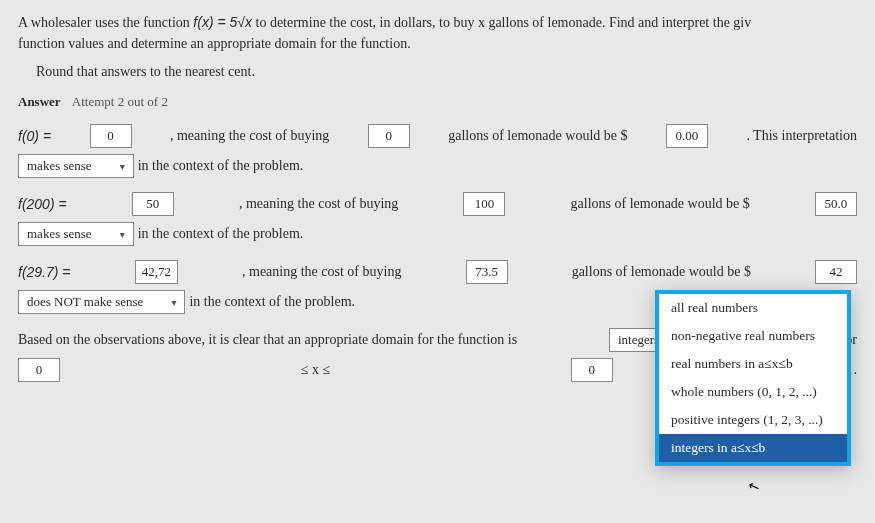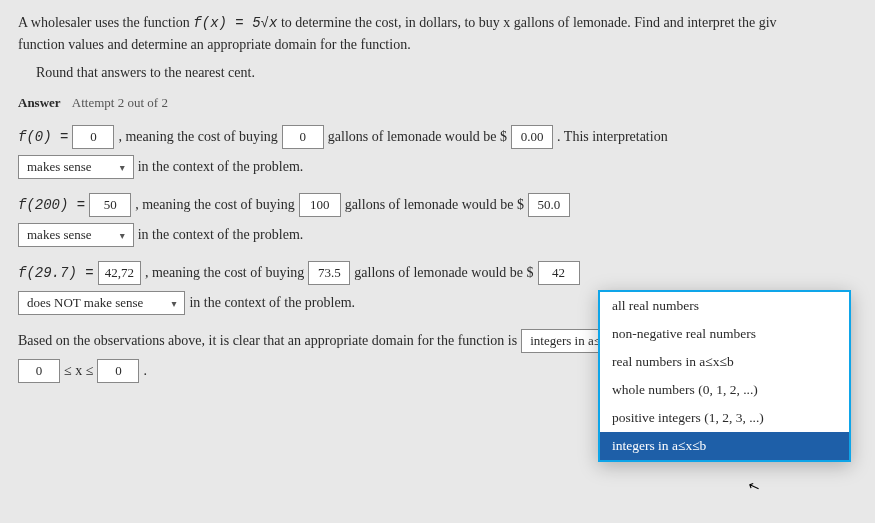--- a/index.html
+++ b/index.html
@@ -13,21 +13,21 @@
     width: 875px;
     height: 523px;
     overflow: hidden;
     position: relative;
   }
   .problem-text { line-height: 1.5; margin-bottom: 8px; }
   .sub-instruction { margin: 10px 0 14px 18px; }
   .answer-header { font-size: 13px; margin-bottom: 14px; }
   .answer-header b { font-weight: bold; margin-top: 16px; }
   .attempt { font-size: 13px; color: #555; margin-left: 8px; }
-  .line { margin: 10px 0 6px 0; display: flex; align-items: center; flex-wrap: wrap; gap: 4px; }
+  .line { margin: 10px 0 6px 0; display: flex; align-items: center; flex-wrap: wrap; gap: 16px; justify-content: space-between; }
   .line2 { margin: 2px 0 14px 0; display: flex; align-items: center; gap: 4px; }
   .input-box {
     display: inline-block;
     min-width: 42px;
     padding: 3px 6px;
     border: 1px solid #888;
     background: #fff;
     text-align: center;
     font-family: inherit;
     font-size: 13px;
@@ -35,28 +35,28 @@
   .select-box {
     display: inline-flex;
     align-items: center;
     gap: 28px;
     padding: 3px 8px;
     border: 1px solid #888;
     background: #fff;
     font-size: 13px;
   }
   .chev { font-size: 10px; color: #555; }
-  .fn { font-style: italic; font-family: Liberation Mono, monospace; }
+  .fn { font-style: italic; font-family: Liberation Sans, sans-serif; }
   .dropdown {
     position: absolute;
     right: 24px;
     top: 290px;
-    width: 253px;
+    width: 196px;
     background: #fff;
-    border: 2px solid #0ea5e9;
+    border: 4px solid #0ea5e9;
     box-shadow: 0 4px 18px rgba(0,0,0,.25);
     font-size: 13.5px;
     z-index: 10;
   }
   .dropdown .opt { padding: 6px 12px; cursor: pointer; }
   .dropdown .opt.sel { background: #1e5fa8; color: #fff; }
   .domain-select {
     display: inline-flex;
     align-items: center;
     gap: 6px;

